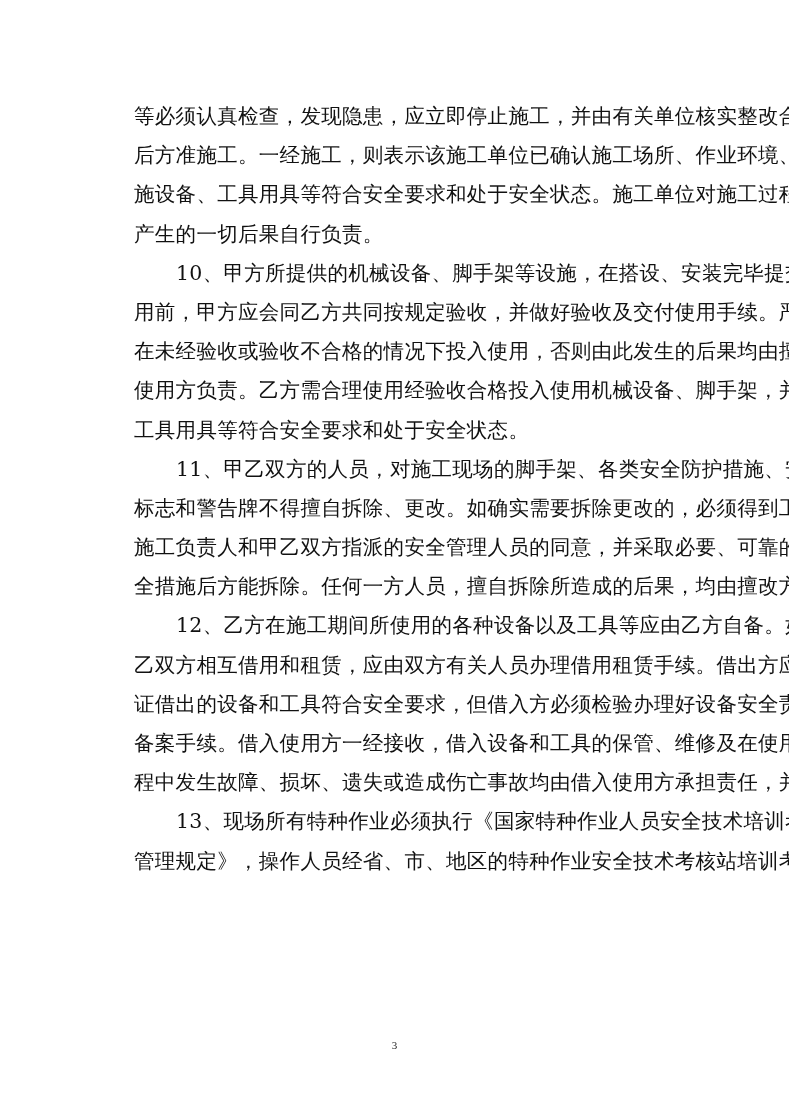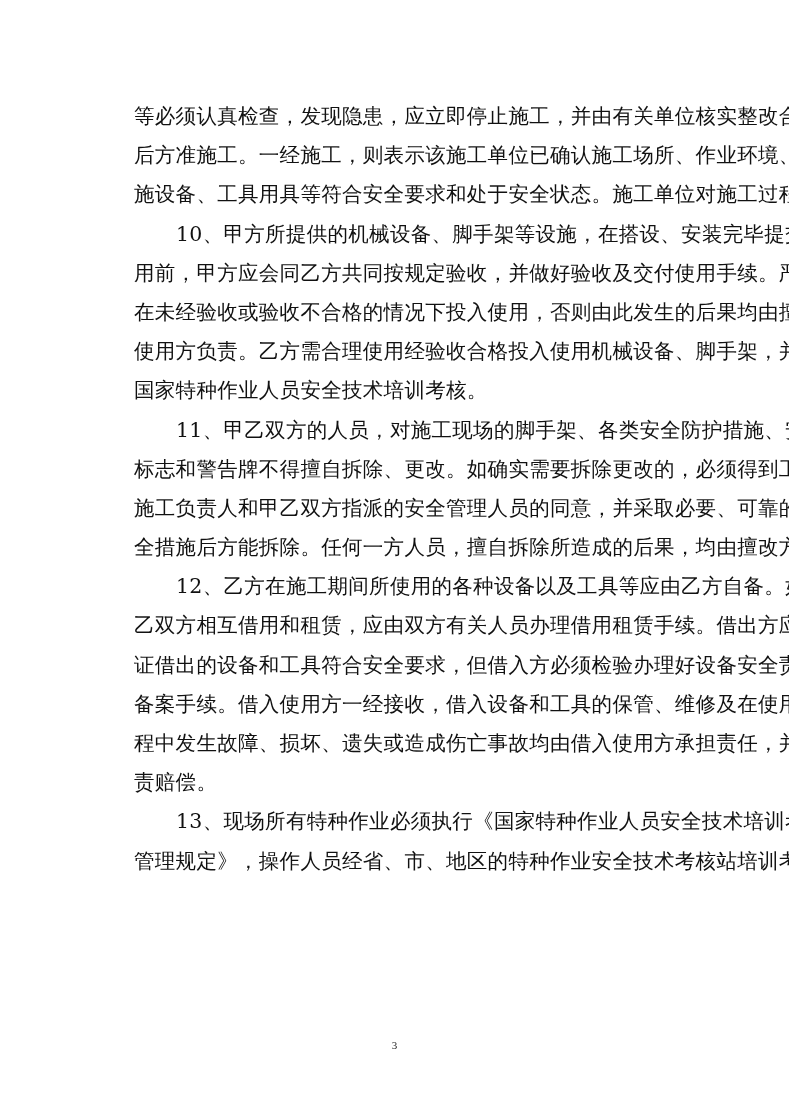--- a/index.html
+++ b/index.html
@@ -21,32 +21,32 @@
   }
 </style>
 </head>
 <body>
 
 <div class="page">
   <div class="body-text">
     <span class="line">等必须认真检查，发现隐患，应立即停止施工，并由有关单位核实整改合格</span>
     <span class="line">后方准施工。一经施工，则表示该施工单位已确认施工场所、作业环境、设</span>
     <span class="line">施设备、工具用具等符合安全要求和处于安全状态。施工单位对施工过程中</span>
+    <span class="line">产生的一切后果自行负责。</span>
     <span class="line indent">10、甲方所提供的机械设备、脚手架等设施，在搭设、安装完毕提交使</span>
     <span class="line">用前，甲方应会同乙方共同按规定验收，并做好验收及交付使用手续。严禁</span>
     <span class="line">在未经验收或验收不合格的情况下投入使用，否则由此发生的后果均由擅自</span>
     <span class="line">使用方负责。乙方需合理使用经验收合格投入使用机械设备、脚手架，并对</span>
-    <span class="line">国家特种作业人员安全技术培训考核。</span>
+    <span class="line">工具用具等符合安全要求和处于安全状态。</span>
     <span class="line indent">11、甲乙双方的人员，对施工现场的脚手架、各类安全防护措施、安全</span>
     <span class="line">标志和警告牌不得擅自拆除、更改。如确实需要拆除更改的，必须得到工地</span>
     <span class="line">施工负责人和甲乙双方指派的安全管理人员的同意，并采取必要、可靠的安</span>
     <span class="line">全措施后方能拆除。任何一方人员，擅自拆除所造成的后果，均由擅改方人</span>
     <span class="line indent">12、乙方在施工期间所使用的各种设备以及工具等应由乙方自备。如甲</span>
     <span class="line">乙双方相互借用和租赁，应由双方有关人员办理借用租赁手续。借出方应保</span>
     <span class="line">证借出的设备和工具符合安全要求，但借入方必须检验办理好设备安全责任</span>
     <span class="line">备案手续。借入使用方一经接收，借入设备和工具的保管、维修及在使用过</span>
     <span class="line">程中发生故障、损坏、遗失或造成伤亡事故均由借入使用方承担责任，并负</span>
-    <span class="line">责赔偿。</span>
     <span class="line indent">13、现场所有特种作业必须执行《国家特种作业人员安全技术培训考核</span>
     <span class="line">管理规定》，操作人员经省、市、地区的特种作业安全技术考核站培训考核后</span>
   </div>
   <div class="page-number">3</div>
 </div>
 
 </body></html>

